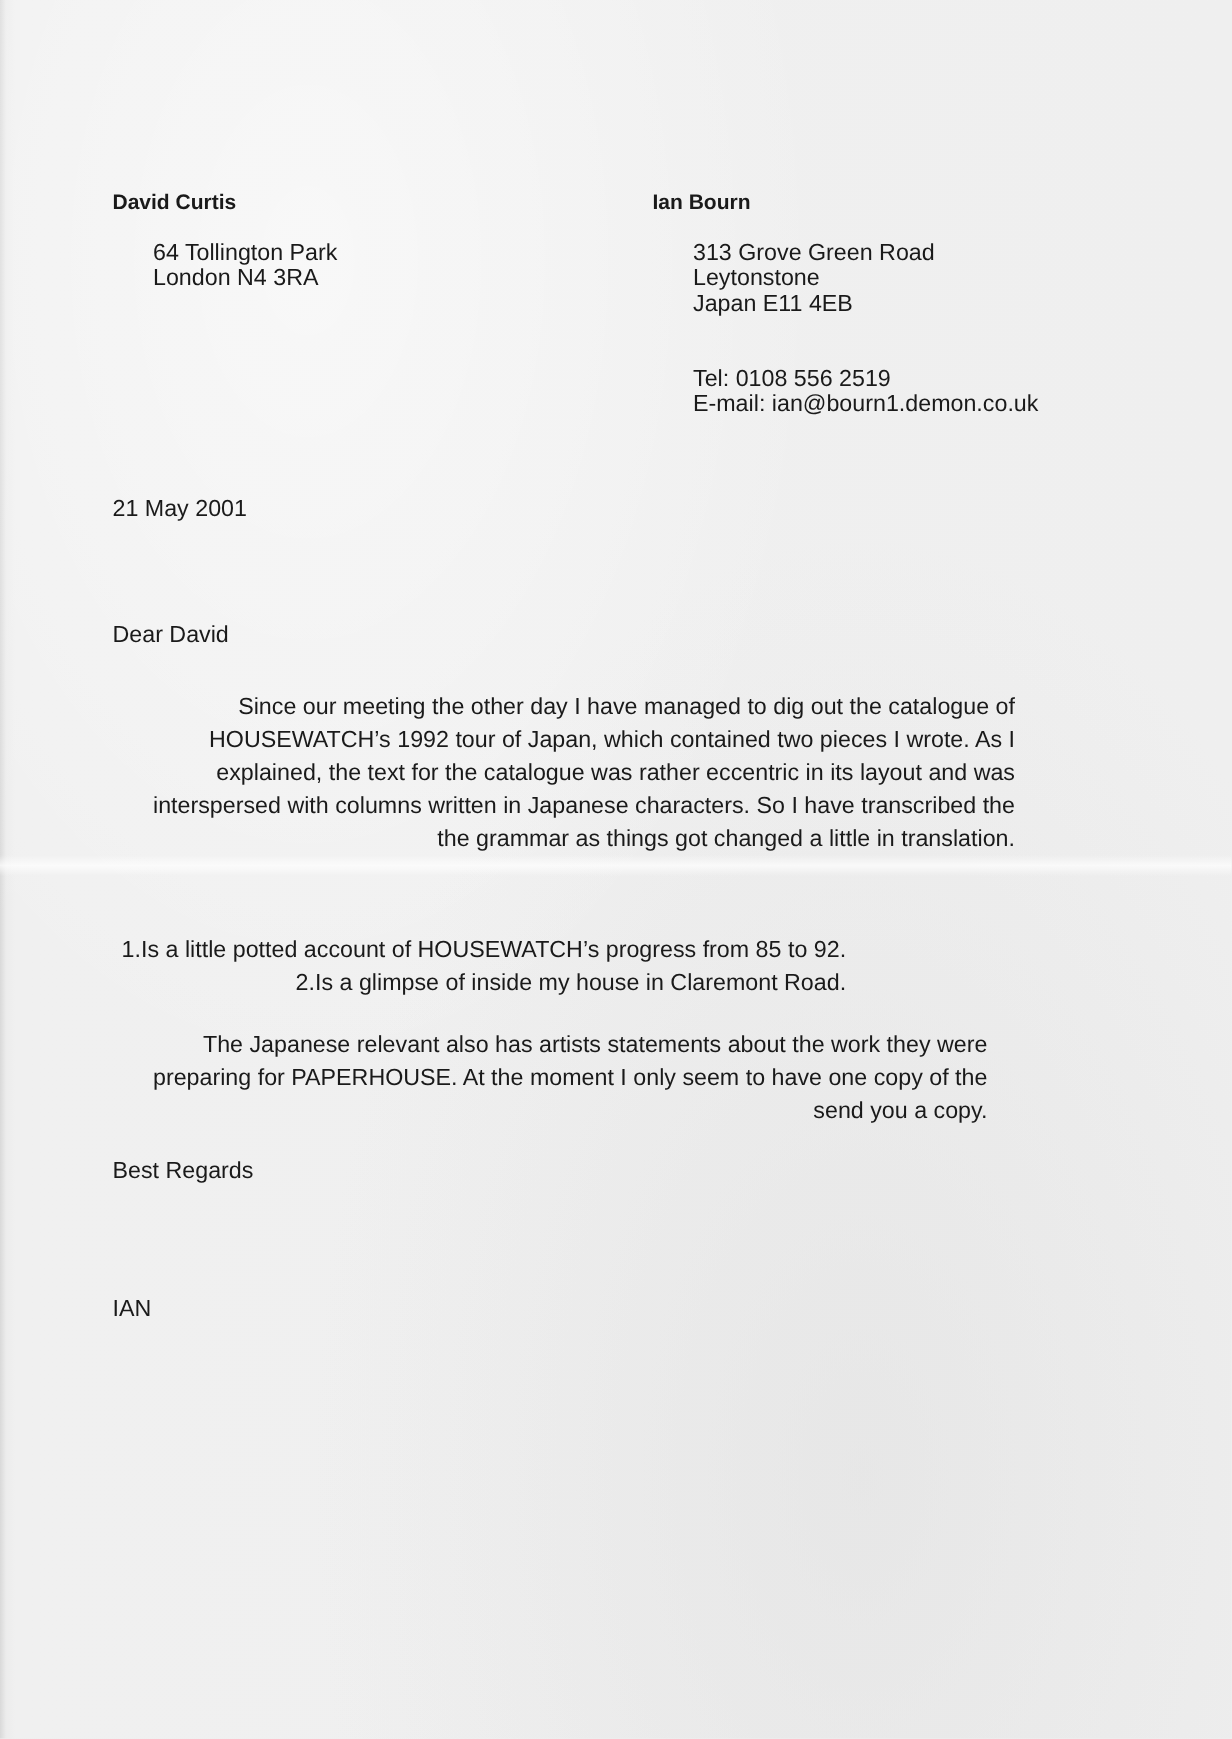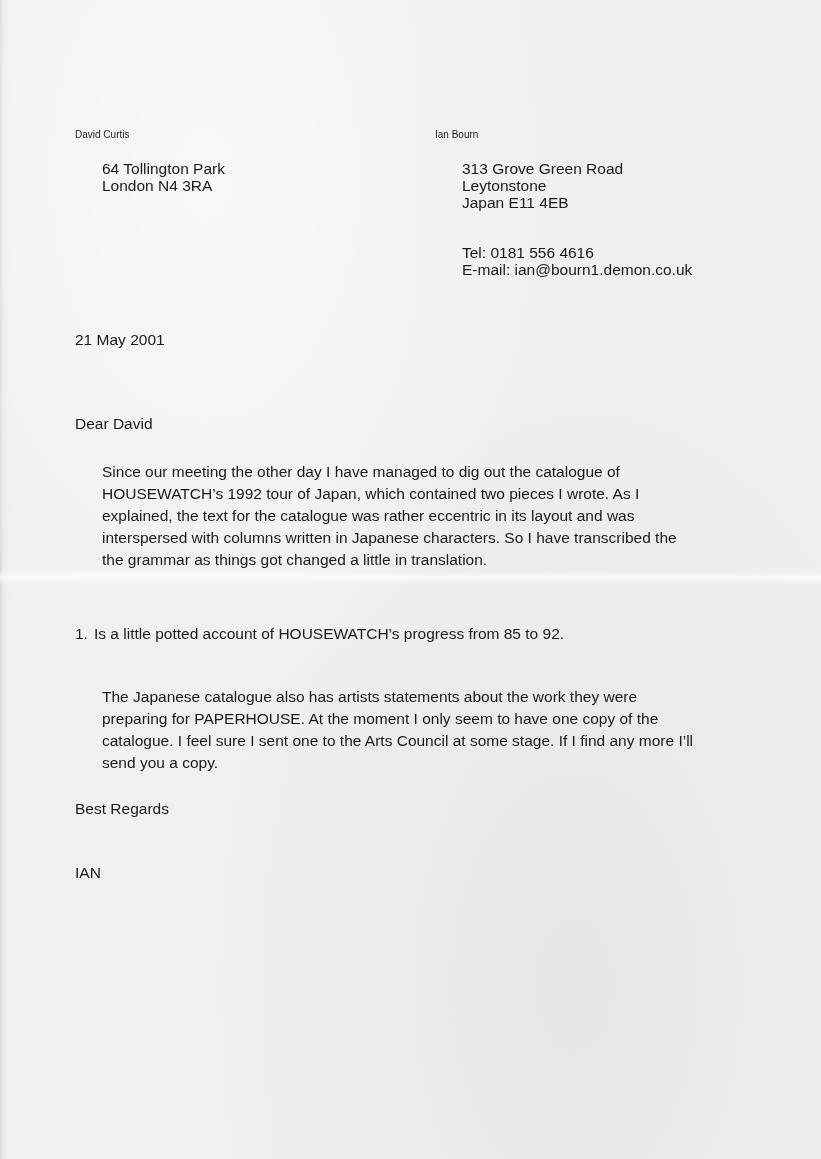--- a/index.html
+++ b/index.html
@@ -28,43 +28,44 @@
       background: linear-gradient(180deg, rgba(255,255,255,0) 0%, rgba(255,255,255,0.7) 50%, rgba(255,255,255,0) 100%);
       pointer-events: none;
     }
     .block {
       position: absolute;
       font-size: 15.5px;
       line-height: 17px;
       letter-spacing: 0;
     }
     .name {
-      font-weight: normal;
-      font-size: 10px;
+      font-weight: bold;
+      font-size: 14px;
     }
     #sender { left: 75px; top: 126px; }
     #sender .name { margin-bottom: 17px; }
     #recipient { left: 435px; top: 126px; }
     #recipient .name { margin-bottom: 17px; }
     #contact { left: 435px; top: 244px; }
     #date { left: 75px; top: 331px; }
     #salutation { left: 75px; top: 415px; }
     .para {
       position: absolute;
       left: 75px;
       font-size: 15.5px;
       line-height: 22px;
       white-space: nowrap;
+      text-align: right;
     }
     #para1 { top: 461px; }
     #list { top: 623px; }
     #list .li { display: block; }
     #list .num { display: inline-block; width: 19px; }
     #para2 { top: 686px; }
-    #closing { left: 75px; top: 800px; }
+    #closing { left: 75px; top: 772px; }
     #signature { left: 75px; top: 864px; }
     .line { display: block; margin-left: 27px; }
   </style>
 </head>
 <body>
 
 <div class="fold-shadow"></div>
 
 <div id="sender" class="block">
   <div class="name">David Curtis</div>
@@ -73,44 +74,46 @@
 </div>
 
 <div id="recipient" class="block">
   <div class="name">Ian Bourn</div>
   <span class="line">313 Grove Green Road</span>
   <span class="line">Leytonstone</span>
   <span class="line">Japan E11 4EB</span>
 </div>
 
 <div id="contact" class="block">
-  <span class="line">Tel: 0181 556 4616</span>
+  <span class="line">Tel: 0108 556 2519</span>
   <span class="line">E-mail: ian@bourn1.demon.co.uk</span>
 </div>
 
 <div id="date" class="block">21 May 2001</div>
 
 <div id="salutation" class="block">Dear David</div>
 
 <div id="para1" class="para">
   <span class="line">Since our meeting the other day I have managed to dig out the catalogue of</span>
   <span class="line">HOUSEWATCH’s 1992 tour of Japan, which contained two pieces I wrote.  As I</span>
   <span class="line">explained, the text for the catalogue was rather eccentric in its layout and was</span>
   <span class="line">interspersed with columns written in Japanese characters.  So I have transcribed the</span>
   <span class="line">the grammar as things got changed a little in translation.</span>
 </div>
 
 <div id="list" class="para">
   <span class="li">
     <span class="num">1.</span><span>Is a little potted account of HOUSEWATCH’s progress from 85 to 92.</span>
   </span>
+  <span class="li">
+    <span class="num">2.</span><span>Is a glimpse of inside my house in Claremont Road.</span>
+  </span>
 </div>
 
 <div id="para2" class="para">
-  <span class="line">The Japanese catalogue also has artists statements about the work they were</span>
+  <span class="line">The Japanese relevant also has artists statements about the work they were</span>
   <span class="line">preparing for PAPERHOUSE.  At the moment I only seem to have one copy of the</span>
-  <span class="line">catalogue.  I feel sure I sent one to the Arts Council at some stage.   If I find any more I’ll</span>
   <span class="line">send you a copy.</span>
 </div>
 
 <div id="closing" class="block">Best Regards</div>
 
 <div id="signature" class="block">IAN</div>
 
 </body></html>

